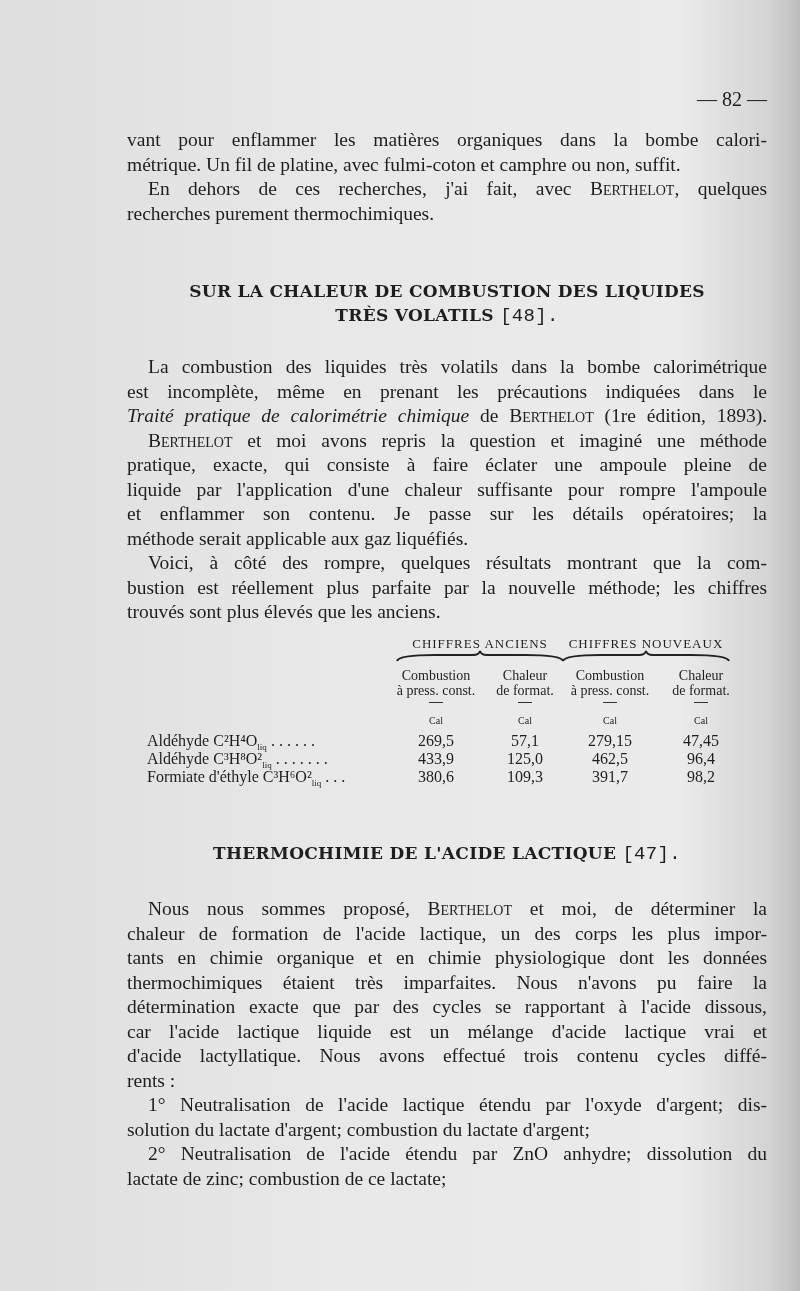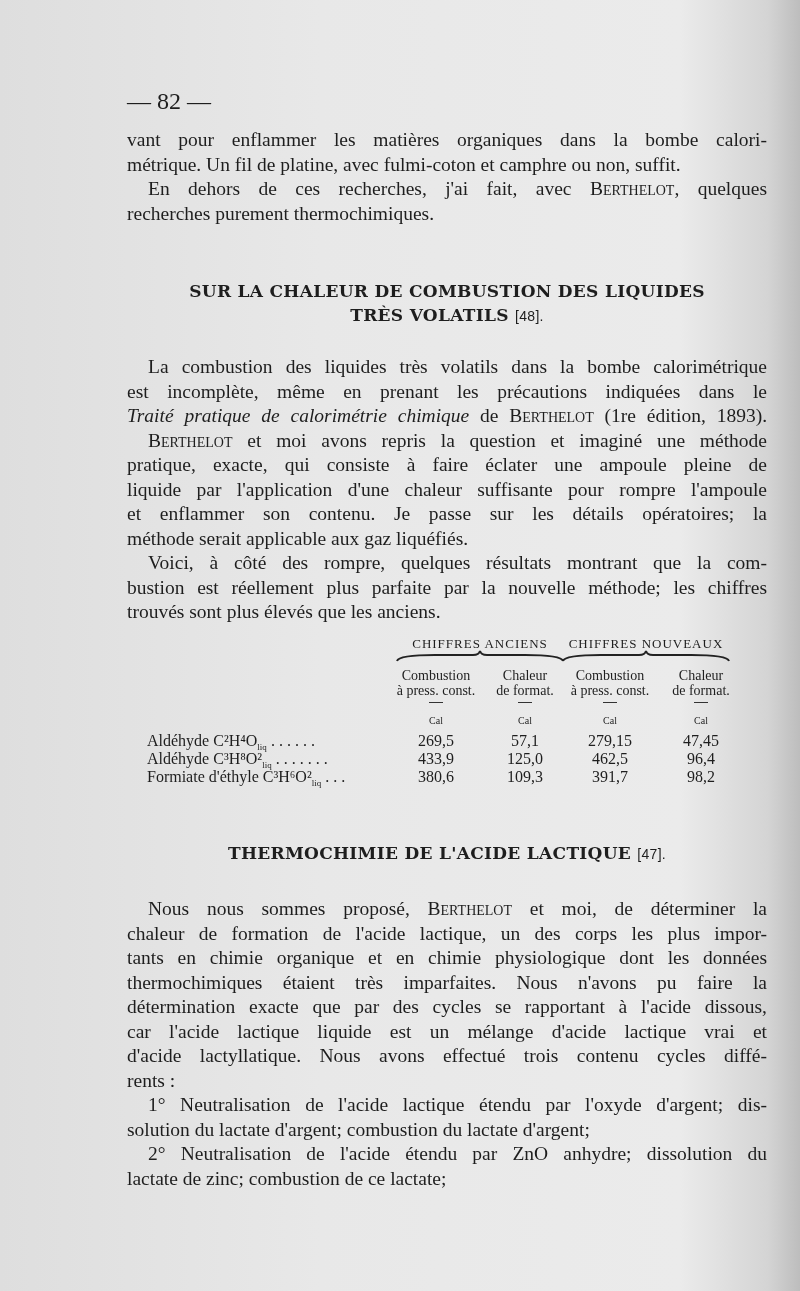--- a/index.html
+++ b/index.html
@@ -5,33 +5,33 @@
   html, body { margin: 0; padding: 0; }
   body {
     width: 800px; height: 1291px; overflow: hidden;
     background: #e6e6e6;
     background-image: linear-gradient(to right, #dedede 0%, #e8e8e8 40%, #ebebeb 85%, #d4d4d4 96%, #bdbdbd 100%);
     font-family: "Liberation Serif", "DejaVu Serif", serif;
     color: #1e1e1e;
     position: relative;
   }
   .page { position: absolute; left: 127px; top: 0; width: 640px; }
-  .pagenum { position: absolute; top: 88px; left: 0; width: 640px; text-align: left; font-size: 24px; }
+  .pagenum { position: absolute; top: 88px; left: 0; width: 640px; text-align: right; font-size: 20px; }
   .p { position: absolute; left: 0; width: 640px; font-size: 19.5px; line-height: 24.5px; text-align: justify; }
   .p .line { display: block; white-space: nowrap; text-align-last: justify; }
   .p .line.last { text-align-last: left; }
   .indent { padding-left: 21px; }
   .sc { font-variant: small-caps; }
   .it { font-style: italic; }
   h2 {
     position: absolute; left: 0; width: 640px; margin: 0;
     text-align: center; font-family: "DejaVu Serif", serif; font-weight: bold;
     font-size: 17px; line-height: 24px; letter-spacing: 0.3px;
   }
-  h2 .ref { font-family: Liberation Sans, sans-serif; font-weight: normal; font-size: 14px; }
+  h2 .ref { font-family: Liberation Mono, monospace; font-weight: normal; font-size: 19px; }
   .table { position: absolute; left: 0; top: 636px; width: 640px; font-size: 16px; }
   .grp { position: absolute; top: 0; width: 170px; text-align: center; font-size: 13px; letter-spacing: 1px; }
   .brace { position: absolute; top: 14px; height: 12px; }
   .colh { position: absolute; top: 32px; width: 92px; text-align: center; font-size: 14px; line-height: 15px; }
   .dash { position: absolute; top: 66px; width: 14px; height: 1px; background: #333; }
   .unit { position: absolute; top: 79px; width: 60px; text-align: center; font-size: 10px; }
   .row { position: absolute; left: 0; width: 640px; height: 18px; font-size: 16px; line-height: 18px; }
   .row .name { position: absolute; left: 20px; white-space: nowrap; }
   .row .v { position: absolute; width: 80px; text-align: center; white-space: nowrap; }
 </style>

